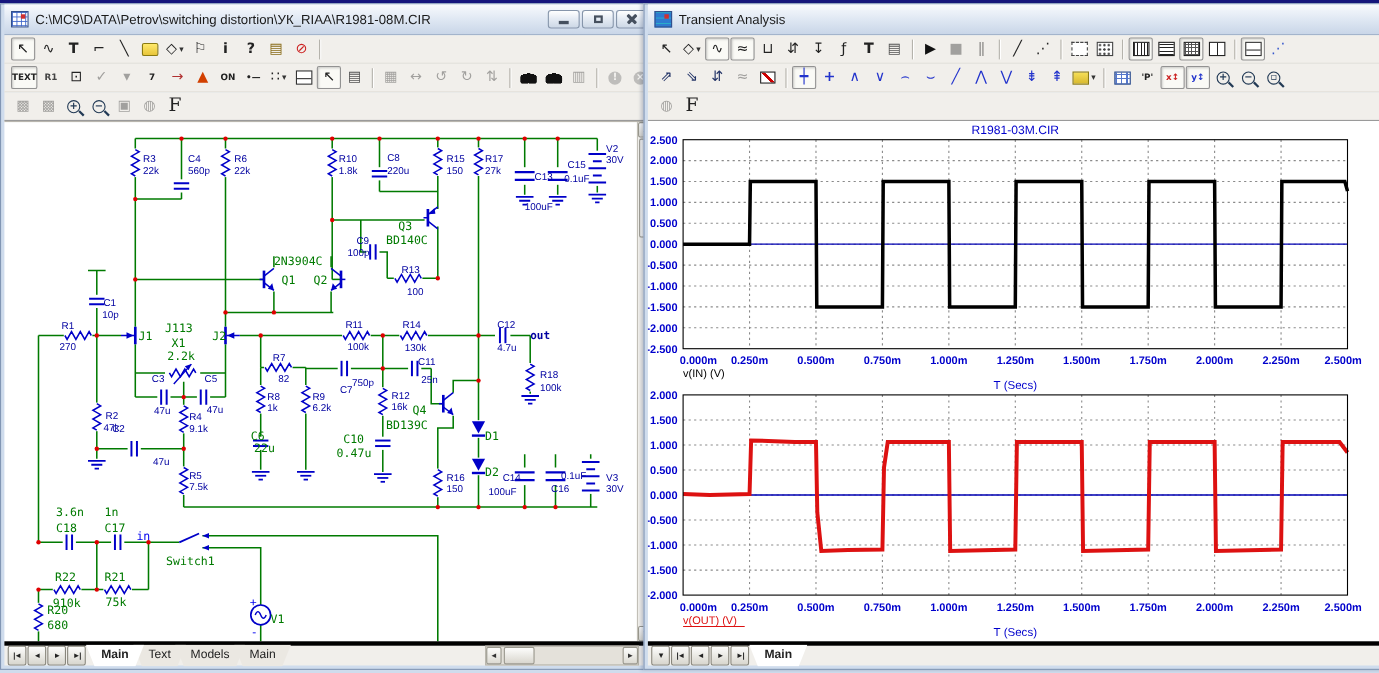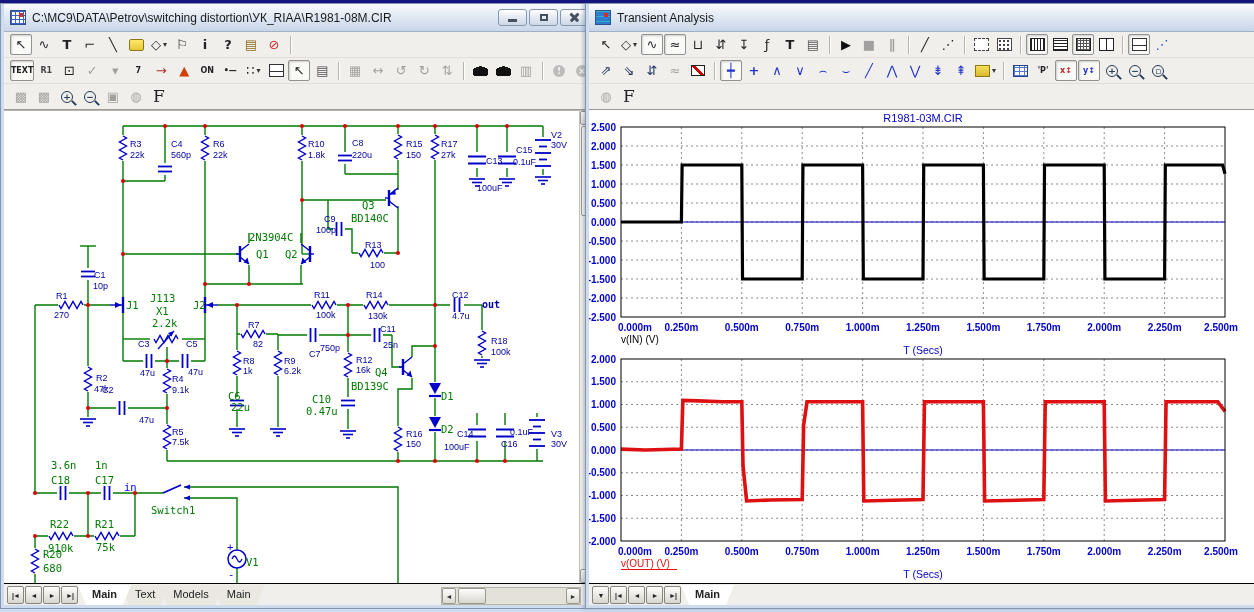--- a/index.html
+++ b/index.html
@@ -87,21 +87,21 @@
 
   .vscroll { position:absolute; right:0; top:0; bottom:0; width:14px; background:#f2f0ec;
              border-left:1px solid #c3c0b8; }
   .sbtn { width:14px; height:14px; background:linear-gradient(#fdfdfc,#dcdad2); border:1px solid #9a988e;
           border-radius:2px; font-size:7px; color:#333; display:flex; align-items:center; justify-content:center; }
   .vscroll .sbtn.up { position:absolute; top:0; }
   .vscroll .sbtn.down { position:absolute; bottom:0; }
   .vthumb { position:absolute; top:15px; left:1px; width:12px; height:90px;
             background:linear-gradient(90deg,#fdfdfc,#d9d6ce); border:1px solid #9a988e; border-radius:2px; }
 
-  .tabrow { height:22px; background:#f1efeb; border-top:1px solid #000000; display:flex; align-items:flex-end;
+  .tabrow { height:22px; background:#f1efeb; border-top:4px solid #000000; display:flex; align-items:center;
             position:relative; padding-left:2px; }
   .navbtn { width:17px; height:18px; margin:1px 0 1px 1px; background:linear-gradient(#fdfdfc,#d8d6ce);
             border:1px solid #88867c; border-radius:2px; font-size:7px; font-weight:bold; color:#222;
             display:flex; align-items:center; justify-content:center; letter-spacing:-1px; }
   .tabs { display:flex; margin-left:10px; height:20px; }
   .tab { height:20px; padding:3px 14px 0 14px; font-size:11px; color:#222; background:#ebe8e2;
          clip-path:polygon(0 0,100% 0,calc(100% - 8px) 100%,8px 100%); margin-left:-10px; }
   .tab.active { background:#fff; font-weight:bold; z-index:2; }
   .hscroll { position:absolute; bottom:3px; left:440px; width:140px; height:18px; display:flex;
              background:#e4e1da; border:1px solid #b5b2a9; }

